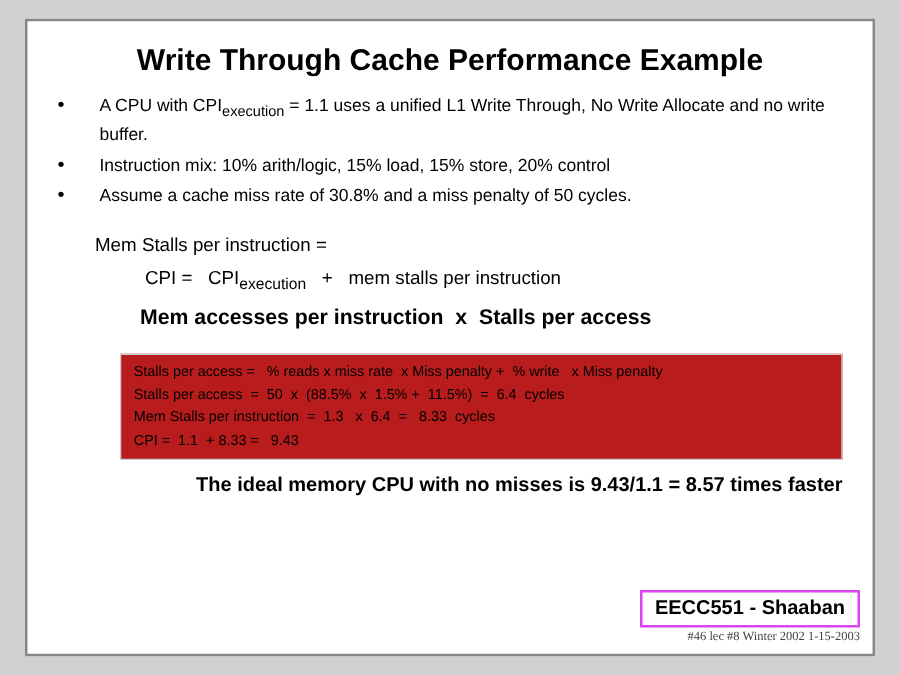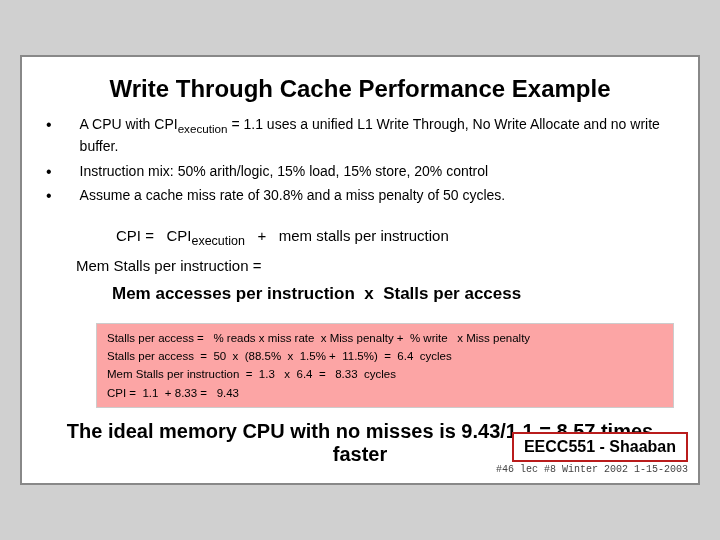--- a/index.html
+++ b/index.html
@@ -7,21 +7,21 @@
       width: 720px;
       height: 540px;
       background: #d0d0d0;
       display: flex;
       align-items: center;
       justify-content: center;
       font-family: 'Times New Roman', Times, serif;
     }
     .slide {
       width: 680px;
-      height: 430px;
+      height: 510px;
       background: #fff;
       border: 2px solid #888;
       padding: 18px 24px 14px 24px;
       position: relative;
       display: flex;
       flex-direction: column;
     }
     .slide-title {
       font-size: 24px;
       font-weight: bold;
@@ -64,87 +64,87 @@
       margin-left: 40px;
     }
     .math-line.indent2 {
       margin-left: 36px;
     }
     .math-line.large {
       font-size: 17px;
       font-weight: bold;
     }
     .detail-box {
-      background: #fca5a5;
+      background: #b91c1c;
       border: 1px solid #ccc;
       margin: 6px 0 6px 50px;
       padding: 5px 10px;
       font-size: 11.5px;
       font-family: Arial, sans-serif;
       line-height: 1.6;
     }
     .bottom-line {
-      font-size: 20px;
+      font-size: 16px;
       font-weight: bold;
       margin-top: 6px;
       font-family: Arial, sans-serif;
-      text-align: center;
+      text-align: right;
     }
     .footer {
       position: absolute;
       bottom: 8px;
       right: 10px;
       display: flex;
       flex-direction: column;
       align-items: flex-end;
     }
     .eecc-box {
-      border: 2px solid #b91c1c;
+      border: 2px solid #d946ef;
       padding: 4px 10px;
       font-size: 16px;
       font-weight: bold;
       font-family: Arial, sans-serif;
       background: #fff;
     }
     .slide-number {
       font-size: 10px;
       color: #444;
       margin-top: 2px;
-      font-family: Liberation Mono, monospace;
+      font-family: Liberation Serif, serif;
     }
   </style>
 </head>
 <body>
 
 <div class="slide">
   <div class="slide-title">Write Through Cache Performance Example</div>
 
   <ul class="bullet-list">
     <li>
       <span class="dot">•</span>
       <span class="text">
         A CPU with  CPI<sub>execution</sub> = 1.1 uses a unified L1 Write Through, No Write Allocate and no write buffer.
       </span>
     </li>
     <li>
       <span class="dot">•</span>
-      <span class="text">Instruction mix:  50% arith/logic,  15% load, 15% store,  20% control</span>
+      <span class="text">Instruction mix:  10% arith/logic,  15% load, 15% store,  20% control</span>
     </li>
     <li>
       <span class="dot">•</span>
       <span class="text">Assume a cache miss rate of 30.8% and a miss penalty of 50 cycles.</span>
     </li>
   </ul>
 
   <div class="math-section">
+    <div class="math-line">
+      Mem Stalls per instruction =
+    </div>
     <div class="math-line indent">
       CPI =&nbsp;&nbsp; CPI<sub>execution</sub>&nbsp;&nbsp; +&nbsp;&nbsp; mem stalls per instruction
-    </div>
-    <div class="math-line">
-      Mem Stalls per instruction =
     </div>
     <div class="math-line indent2 large">
       Mem accesses per instruction &nbsp;x&nbsp; Stalls per access
     </div>
   </div>
 
   <div class="detail-box">
     <div>Stalls per access =&nbsp;&nbsp; % reads x miss rate&nbsp; x Miss penalty + &nbsp;% write &nbsp;&nbsp;x Miss penalty</div>
     <div>Stalls per access &nbsp;= &nbsp;50 &nbsp;x &nbsp;(88.5% &nbsp;x &nbsp;1.5% + &nbsp;11.5%) &nbsp;= &nbsp;6.4 &nbsp;cycles</div>
     <div>Mem Stalls per instruction &nbsp;= &nbsp;1.3 &nbsp;&nbsp;x &nbsp;6.4 &nbsp;= &nbsp;&nbsp;8.33 &nbsp;cycles</div>

